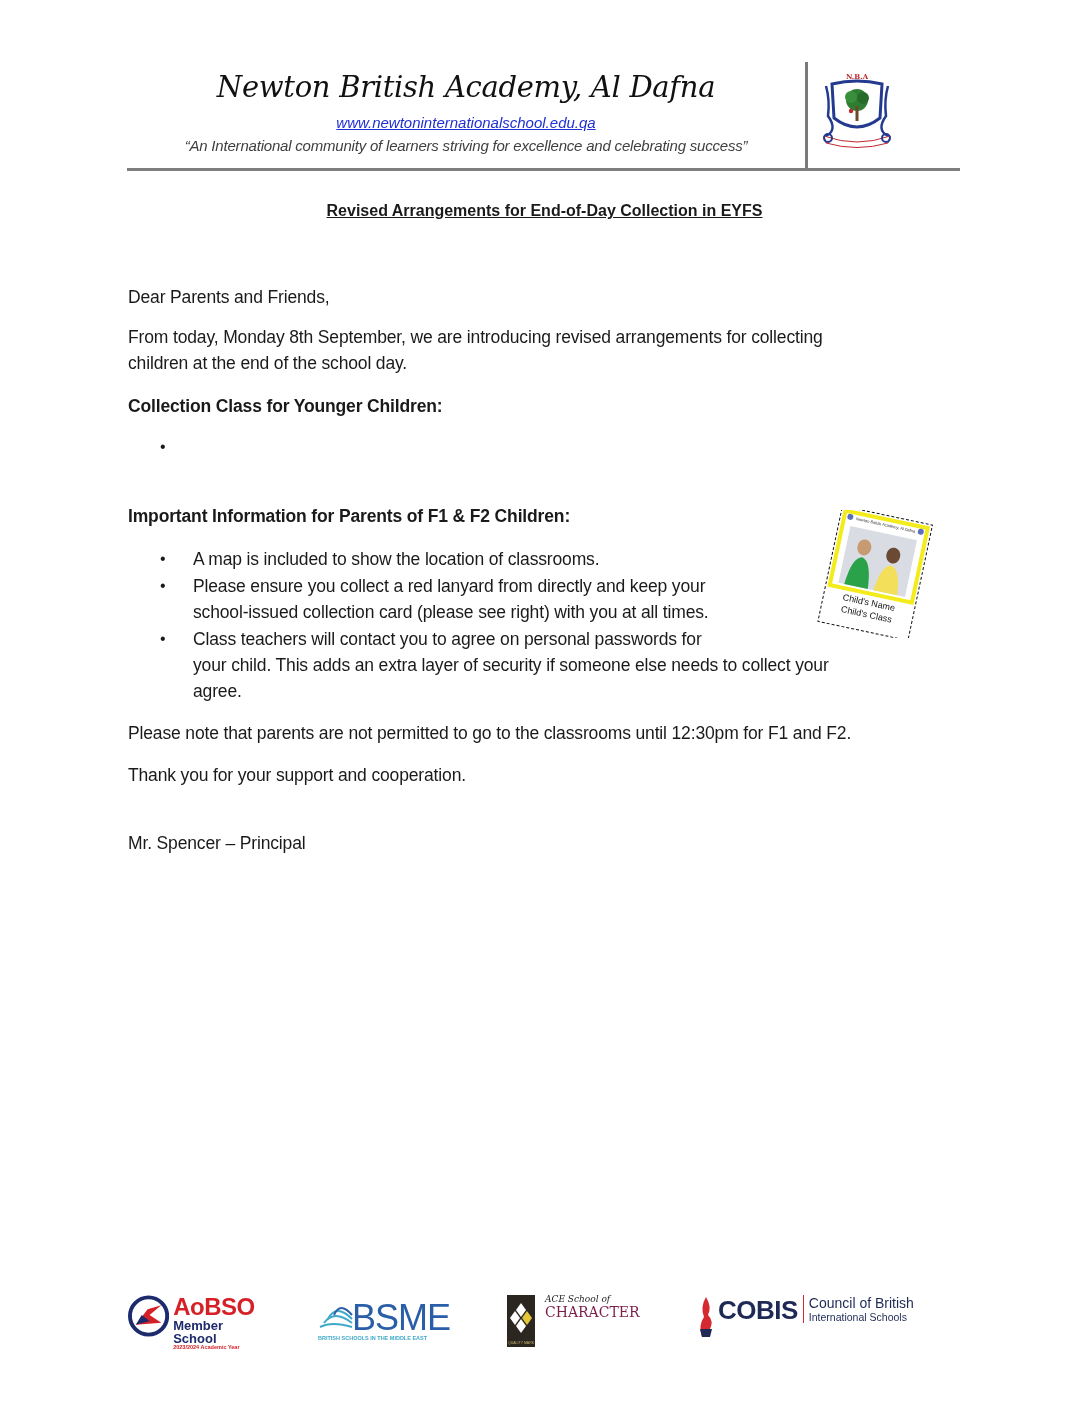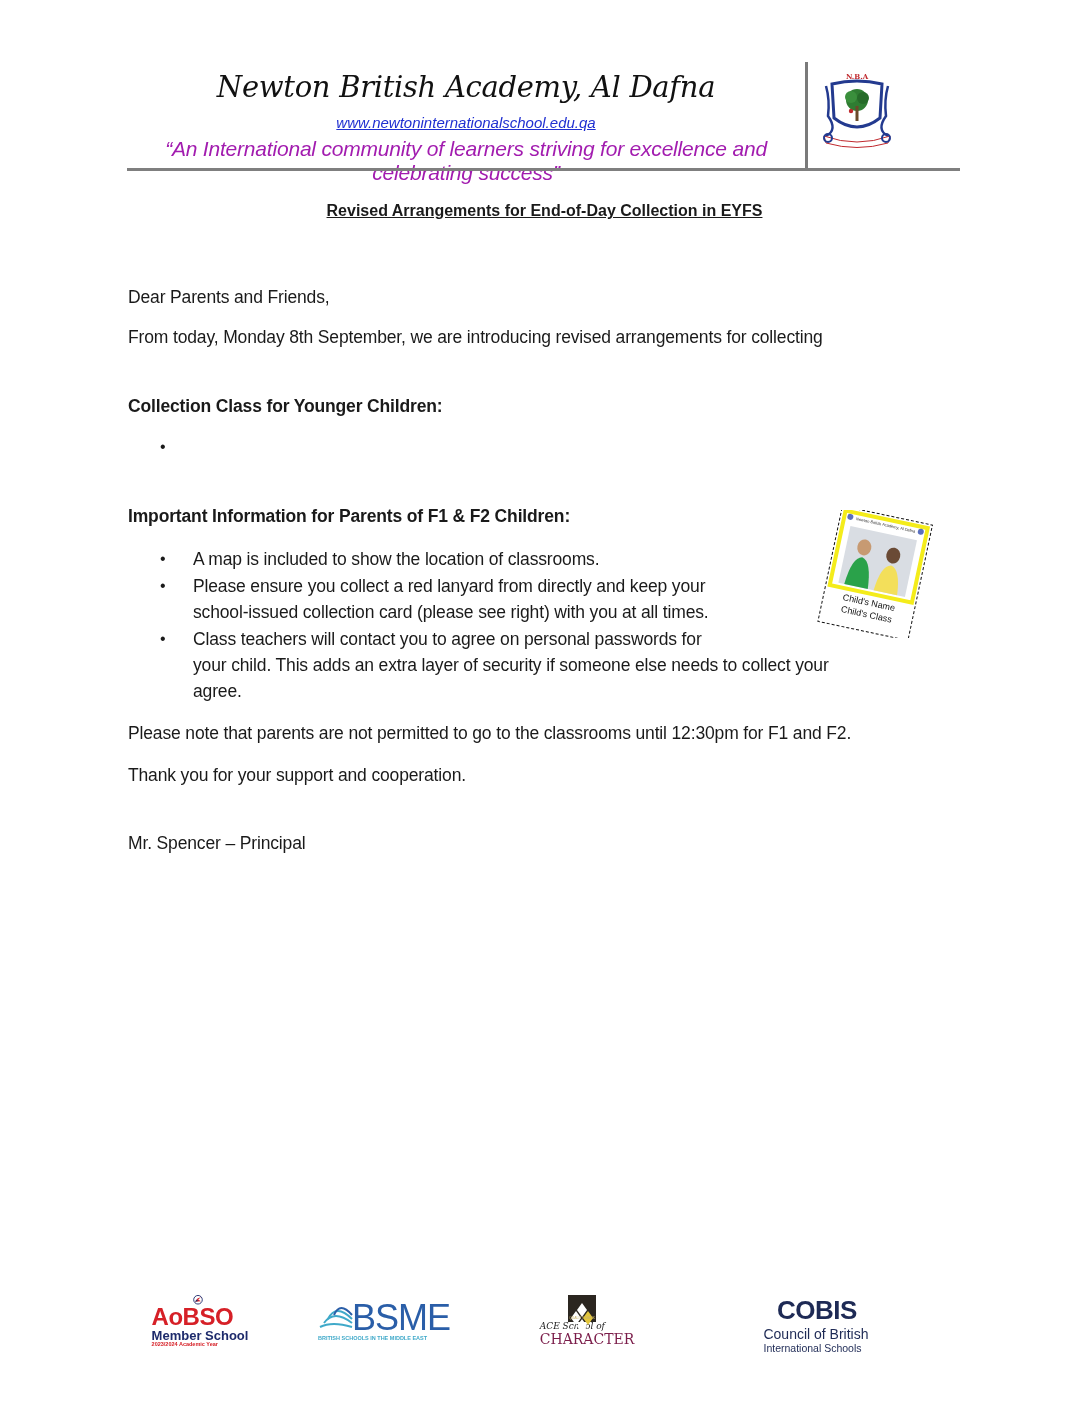--- a/index.html
+++ b/index.html
@@ -6,38 +6,38 @@
   body { width:1088px; height:1408px; position:relative; overflow:hidden;
          font-family:"Liberation Sans", sans-serif; color:#1a1a1a; }
   .abs { position:absolute; }
 
   
   .hdr-title { left:128px; width:676px; top:70px; text-align:center;
     font-family:"DejaVu Serif", serif; font-style:italic; font-size:29px; color:#111; letter-spacing:-0.3px; }
   .hdr-url { left:128px; width:676px; top:114px; text-align:center;
     font-family:"Liberation Sans", sans-serif; font-style:italic; font-size:15px; color:#1f2fd1; text-decoration:underline; }
   .hdr-motto { left:128px; width:676px; top:137px; text-align:center;
-    font-family:"Liberation Sans", sans-serif; font-style:italic; font-size:21px; color:#a21caf; letter-spacing:-0.2px; }
+    font-family:"Liberation Sans", sans-serif; font-style:italic; font-size:15px; color:#404040; letter-spacing:-0.2px; }
   .hdr-vline { left:805px; top:62px; width:3px; height:108px; background:#7a7a7a; }
   .hdr-hline { left:127px; top:168px; width:833px; height:3px; background:#7f7f7f; }
   .crest { left:818px; top:70px; width:78px; height:80px; }
 
   
   .doc-title { left:128px; width:833px; top:202px; text-align:center; font-weight:bold;
     font-size:16px; text-decoration:underline; color:#1a1a1a; }
   .p { left:128px; width:835px; font-size:17.5px; line-height:26px; color:#1a1a1a; letter-spacing:-0.15px; }
   .b { font-weight:bold; }
   .li { position:absolute; left:193px; font-size:17.5px; line-height:26px; color:#1a1a1a; letter-spacing:-0.15px; }
   .bullet { position:absolute; left:160px; font-size:16px; line-height:26px; }
 
   
   .card { left:815px; top:510px; width:118px; height:128px; }
 
   
-  .logo { position:absolute; top:1295px; height:52px; display:flex; align-items:center;flex-direction:column; }
+  .logo { position:absolute; top:1295px; height:52px; display:flex; align-items:flex-start; }
 </style>
 </head>
 <body>
 
 <div class="abs hdr-title">Newton British Academy, Al Dafna</div>
 <div class="abs hdr-url">www.newtoninternationalschool.edu.qa</div>
 <div class="abs hdr-motto">“An International community of learners striving for excellence and celebrating success”</div>
 <div class="abs hdr-vline"></div>
 <div class="abs hdr-hline"></div>
 
@@ -57,20 +57,21 @@
     <circle cx="68" cy="68" r="4" fill="none" stroke="#233a8f" stroke-width="2"></circle>
   </svg>
 </div>
 
 <div class="abs doc-title">Revised Arrangements for End-of-Day Collection in EYFS</div>
 
 <div class="abs p" style="top:284px;">Dear Parents and Friends,</div>
 
 <div class="abs p" style="top:324px;">
   <div>From today, Monday 8th September, we are introducing revised arrangements for collecting</div>
+  <div>children at the end of the school day.</div>
 </div>
 
 <div class="abs p b" style="top:393px;">Collection Class for Younger Children:</div>
 
 <div>
   <span class="bullet" style="top:434px;">•</span>
   <div class="li" style="top:434px;">
   </div>
 </div>
 

